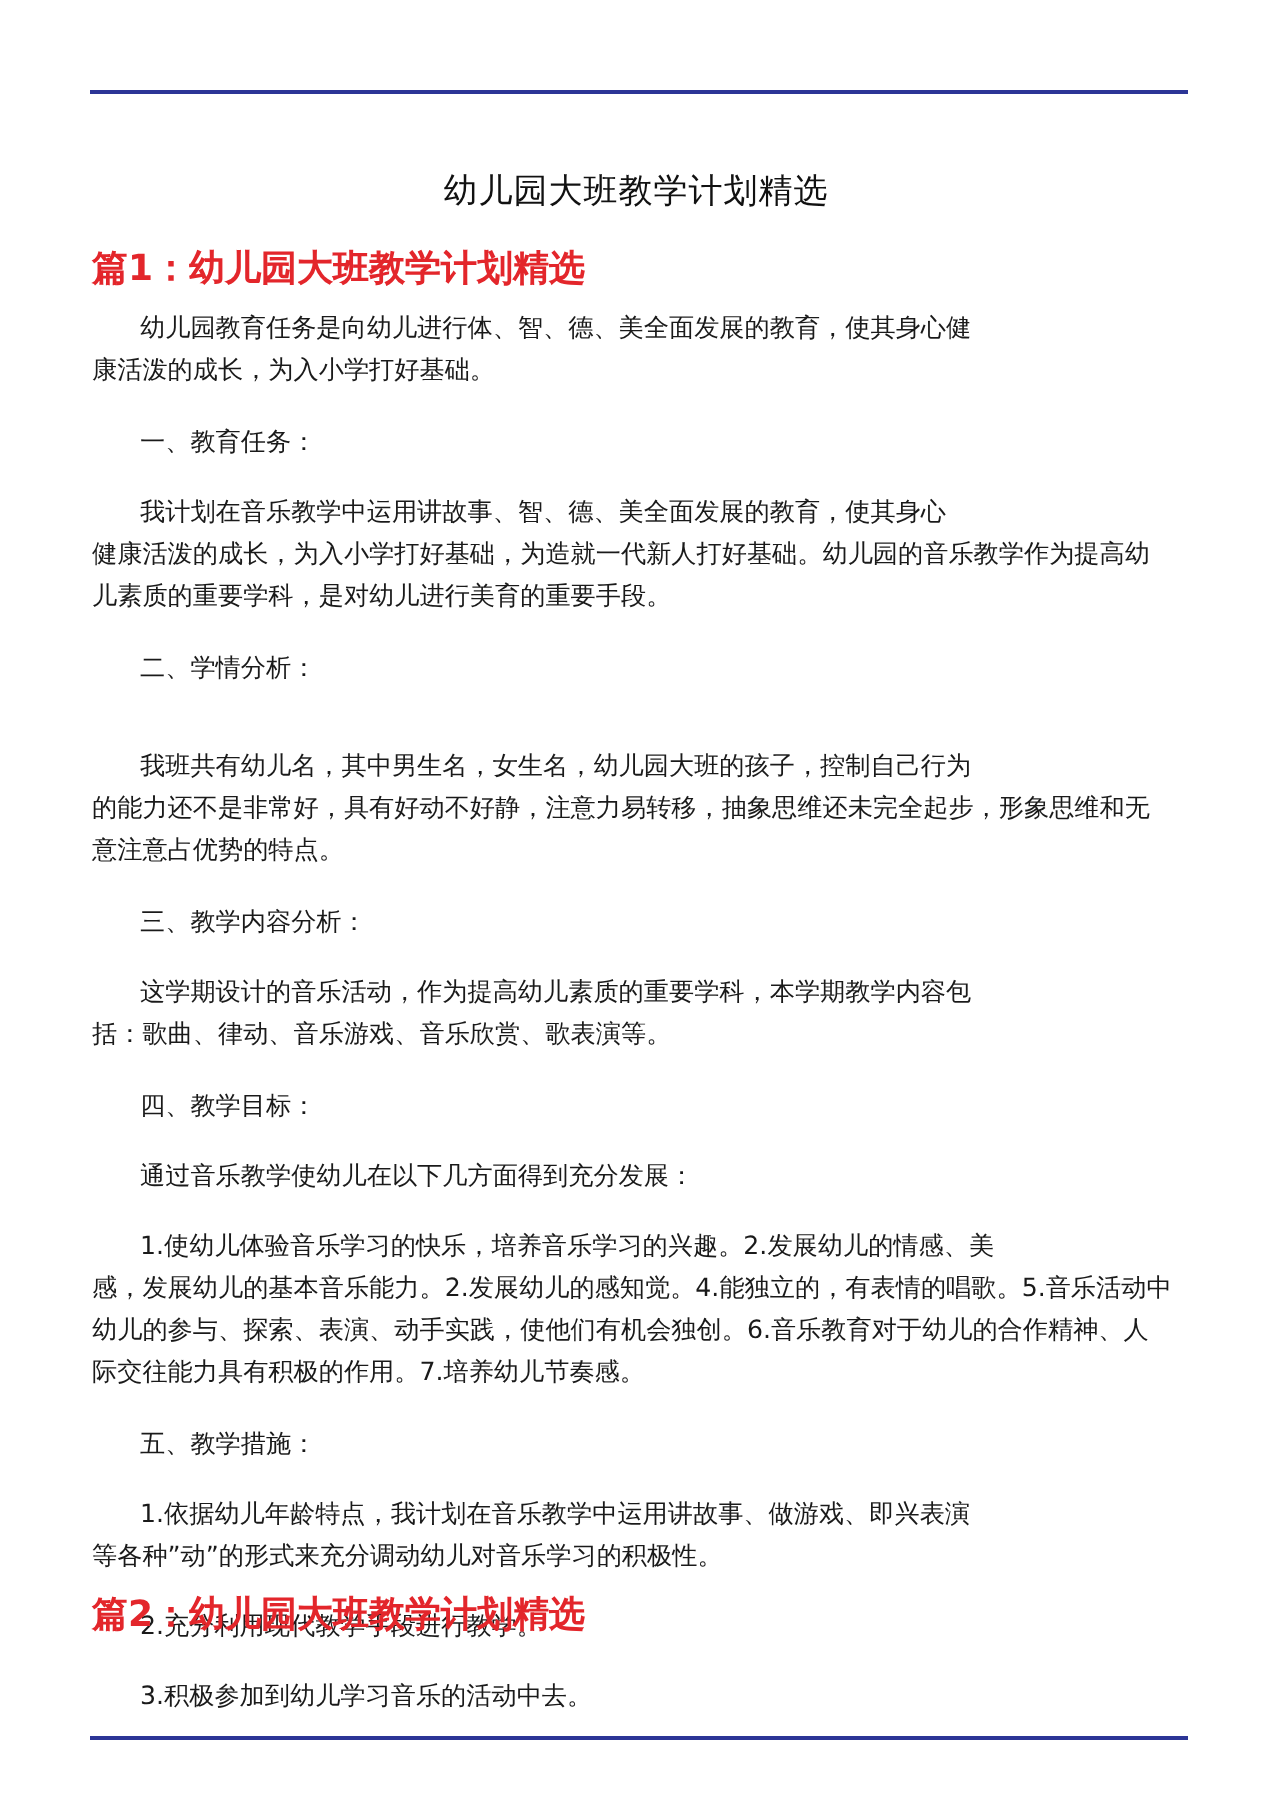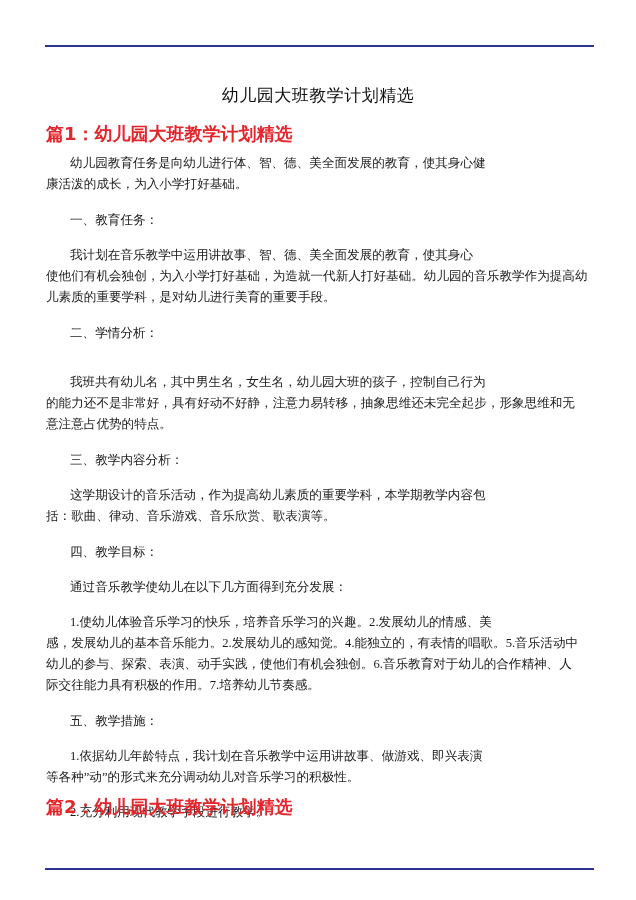--- a/index.html
+++ b/index.html
@@ -11,21 +11,21 @@
   .rule.top { top: 45px; }
   .rule.bottom { top: 868px; }
   .title {
     position: absolute; top: 84px; left: 0; width: 636px; text-align: center;
     font-size: 17px; letter-spacing: 0.5px; color: #111;
   }
   .section-heading {
     position: absolute; left: 46px; font-size: 18px; color: #e3262b; font-weight: bold;
   }
   .body-block { position: absolute; left: 46px; width: 548px; font-size: 12.6px; line-height: 21px; }
-  .para { margin: 0 0 12px 0; font-family: Liberation Serif, serif; }
+  .para { margin: 0 0 12px 0; }
   .line { display: block; white-space: nowrap; }
   .indent { padding-left: 24px; }
 </style>
 </head>
 <body>
 
 <div class="rule top"></div>
 
 <div class="title">幼儿园大班教学计划精选</div>
 
@@ -34,21 +34,21 @@
 <div class="body-block" style="top:153px;">
   <div class="para" style="margin-bottom:15px">
     <span class="line indent">幼儿园教育任务是向幼儿进行体、智、德、美全面发展的教育，使其身心健</span>
     <span class="line">康活泼的成长，为入小学打好基础。</span>
   </div>
   <div class="para" style="margin-bottom:14px">
     <span class="line indent">一、教育任务：</span>
   </div>
   <div class="para" style="margin-bottom:15px">
     <span class="line indent">我计划在音乐教学中运用讲故事、智、德、美全面发展的教育，使其身心</span>
-    <span class="line">使他们有机会独创，为入小学打好基础，为造就一代新人打好基础。幼儿园的音乐教学作为提高幼</span>
+    <span class="line">健康活泼的成长，为入小学打好基础，为造就一代新人打好基础。幼儿园的音乐教学作为提高幼</span>
     <span class="line">儿素质的重要学科，是对幼儿进行美育的重要手段。</span>
   </div>
   <div class="para" style="margin-bottom:28px">
     <span class="line indent">二、学情分析：</span>
   </div>
   <div class="para" style="margin-bottom:15px">
     <span class="line indent">我班共有幼儿名，其中男生名，女生名，幼儿园大班的孩子，控制自己行为</span>
     <span class="line">的能力还不是非常好，具有好动不好静，注意力易转移，抽象思维还未完全起步，形象思维和无</span>
     <span class="line">意注意占优势的特点。</span>
   </div>
@@ -74,17 +74,20 @@
   <div class="para" style="margin-bottom:14px">
     <span class="line indent">五、教学措施：</span>
   </div>
   <div class="para" style="margin-bottom:14px">
     <span class="line indent">1.依据幼儿年龄特点，我计划在音乐教学中运用讲故事、做游戏、即兴表演</span>
     <span class="line">等各种”动”的形式来充分调动幼儿对音乐学习的积极性。</span>
   </div>
   <div class="para" style="margin-bottom:14px">
     <span class="line indent">2.充分利用现代教学手段进行教学。</span>
   </div>
+  <div class="para">
+    <span class="line indent">3.积极参加到幼儿学习音乐的活动中去。</span>
+  </div>
 </div>
 
 <div class="section-heading" style="top:795px;">篇2：幼儿园大班教学计划精选</div>
 
 <div class="rule bottom"></div>
 
 </body></html>

